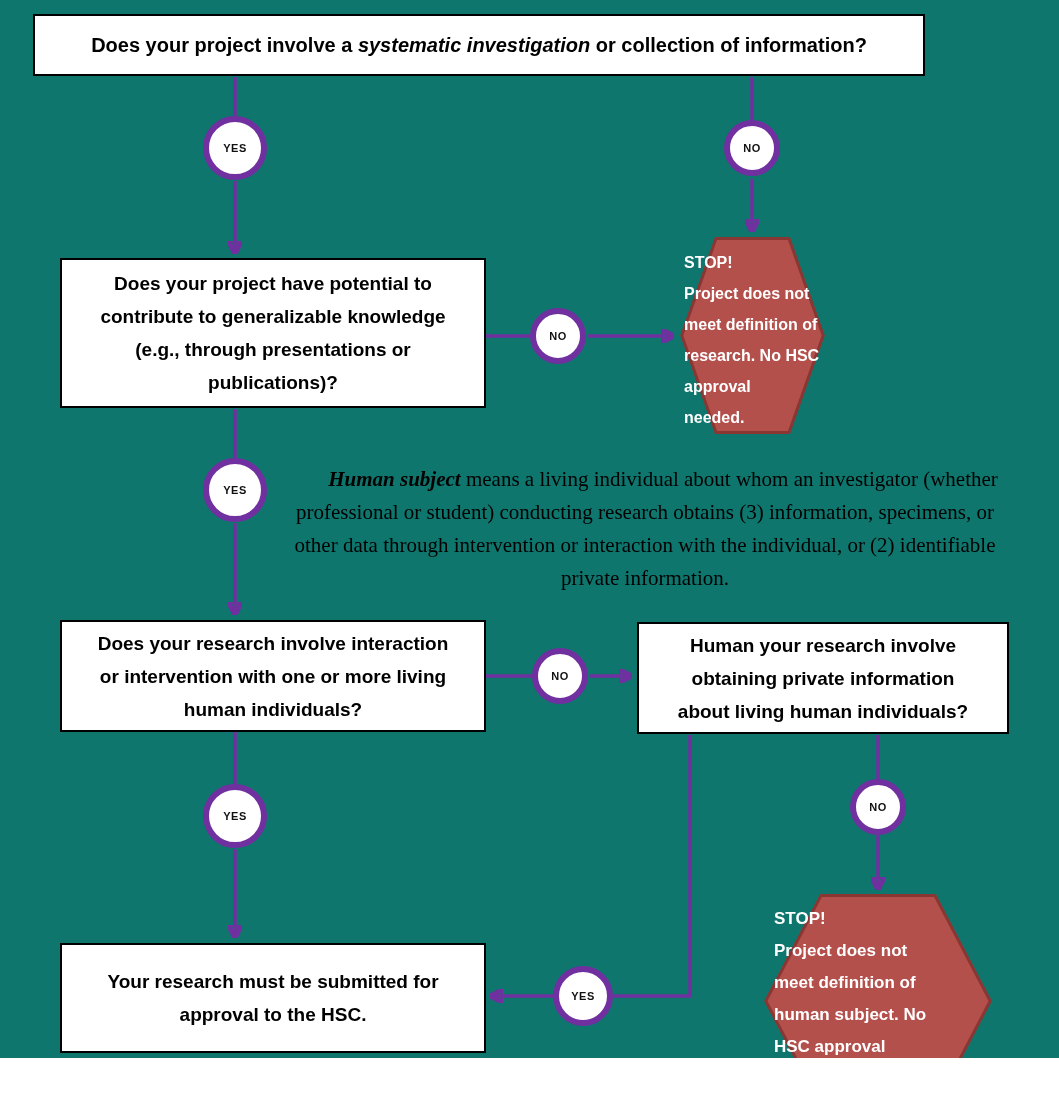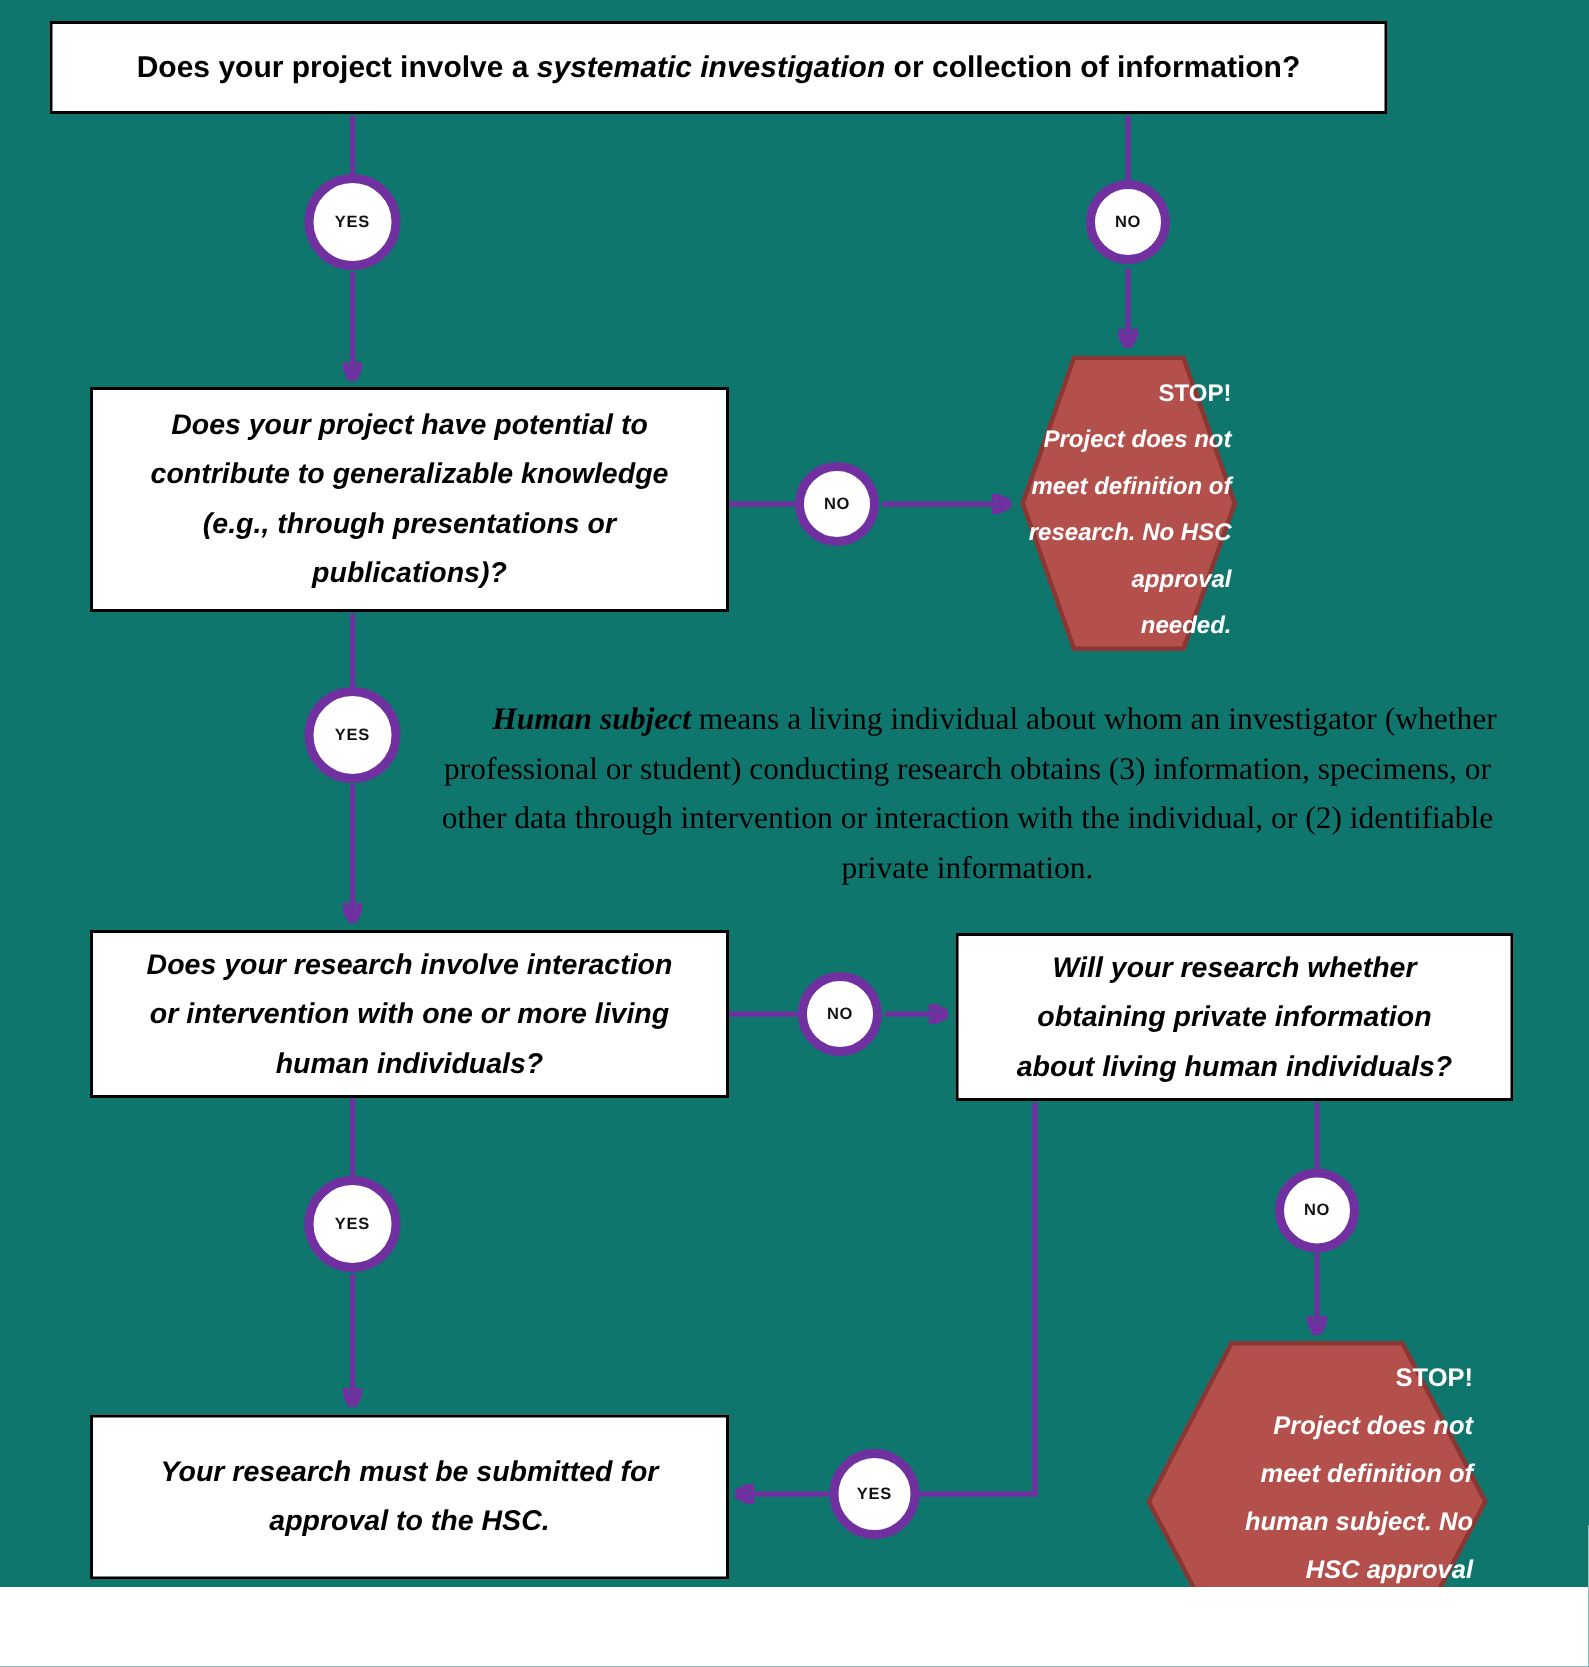--- a/index.html
+++ b/index.html
@@ -4,27 +4,27 @@
 <style>
   html,body{margin:0;padding:0;background:#ffffff;}
   .canvas{position:relative;width:1059px;height:1058px;background:#0f766e;
           font-family:"Liberation Sans",sans-serif;overflow:hidden;}
   .wires{position:absolute;left:0;top:0;}
   .wires path{stroke:#7030A0;stroke-width:3.5;fill:none;}
   .box{position:absolute;border:2.5px solid #000;background:#fff;box-sizing:border-box;
        display:flex;align-items:center;justify-content:center;text-align:center;
        font-weight:700;color:#000;font-size:19px;line-height:33px;}
   .box.q1{font-size:20px;}
-  .pre{white-space:pre-line;font-style:italic;}
+  .pre{white-space:pre-line;}
   .em{font-style:italic;}
   .circle{position:absolute;box-sizing:border-box;border:6px solid #7030A0;border-radius:50%;
           background:#fff;display:flex;align-items:center;justify-content:center;
           font-weight:700;font-size:11px;color:#111;letter-spacing:0.5px;}
   .hex{position:absolute;}
-  .hexlabel{position:absolute;color:#fff;font-weight:700;text-align:right;}
+  .hexlabel{position:absolute;color:#fff;font-weight:700;text-align:left;}
   .hexlabel .title{display:block;}
   .definition{position:absolute;font-family:"Liberation Serif",serif;font-size:21px;
               line-height:33px;text-align:center;color:#000;font-weight:400;}
   .definition .em{font-weight:700;font-style:italic;font-family:"Liberation Serif",serif;margin-left:36px;}
 </style>
 </head>
 <body>
 
 <div class="canvas">
 
@@ -88,21 +88,21 @@
     <span class="em">Human subject</span><span> means a living individual about whom an investigator (whether professional or student) conducting research obtains (3) information, specimens, or other data through intervention or interaction with the individual, or (2) identifiable private information.</span>
   </div>
 
   <div class="box" style="left:60px;top:620px;width:426px;height:112px;padding:0 16px;">
     <span class="pre">Does your research involve interaction
 or intervention with one or more living
 human individuals?</span>
   </div>
 
   <div class="box" style="left:637px;top:622px;width:372px;height:112px;padding:0 18px;">
-    <span class="pre">Will your research whether
+    <span class="pre">Human your research involve
 obtaining private information
 about living human individuals?</span>
   </div>
 
   <div class="box" style="left:60px;top:943px;width:426px;height:110px;padding:0 40px;">
     <span class="pre">Your research must be submitted for
 approval to the HSC.</span>
   </div>
 
   <svg class="hex" style="left:764px;top:894px;" width="228" height="214" viewBox="0 0 228 214">

